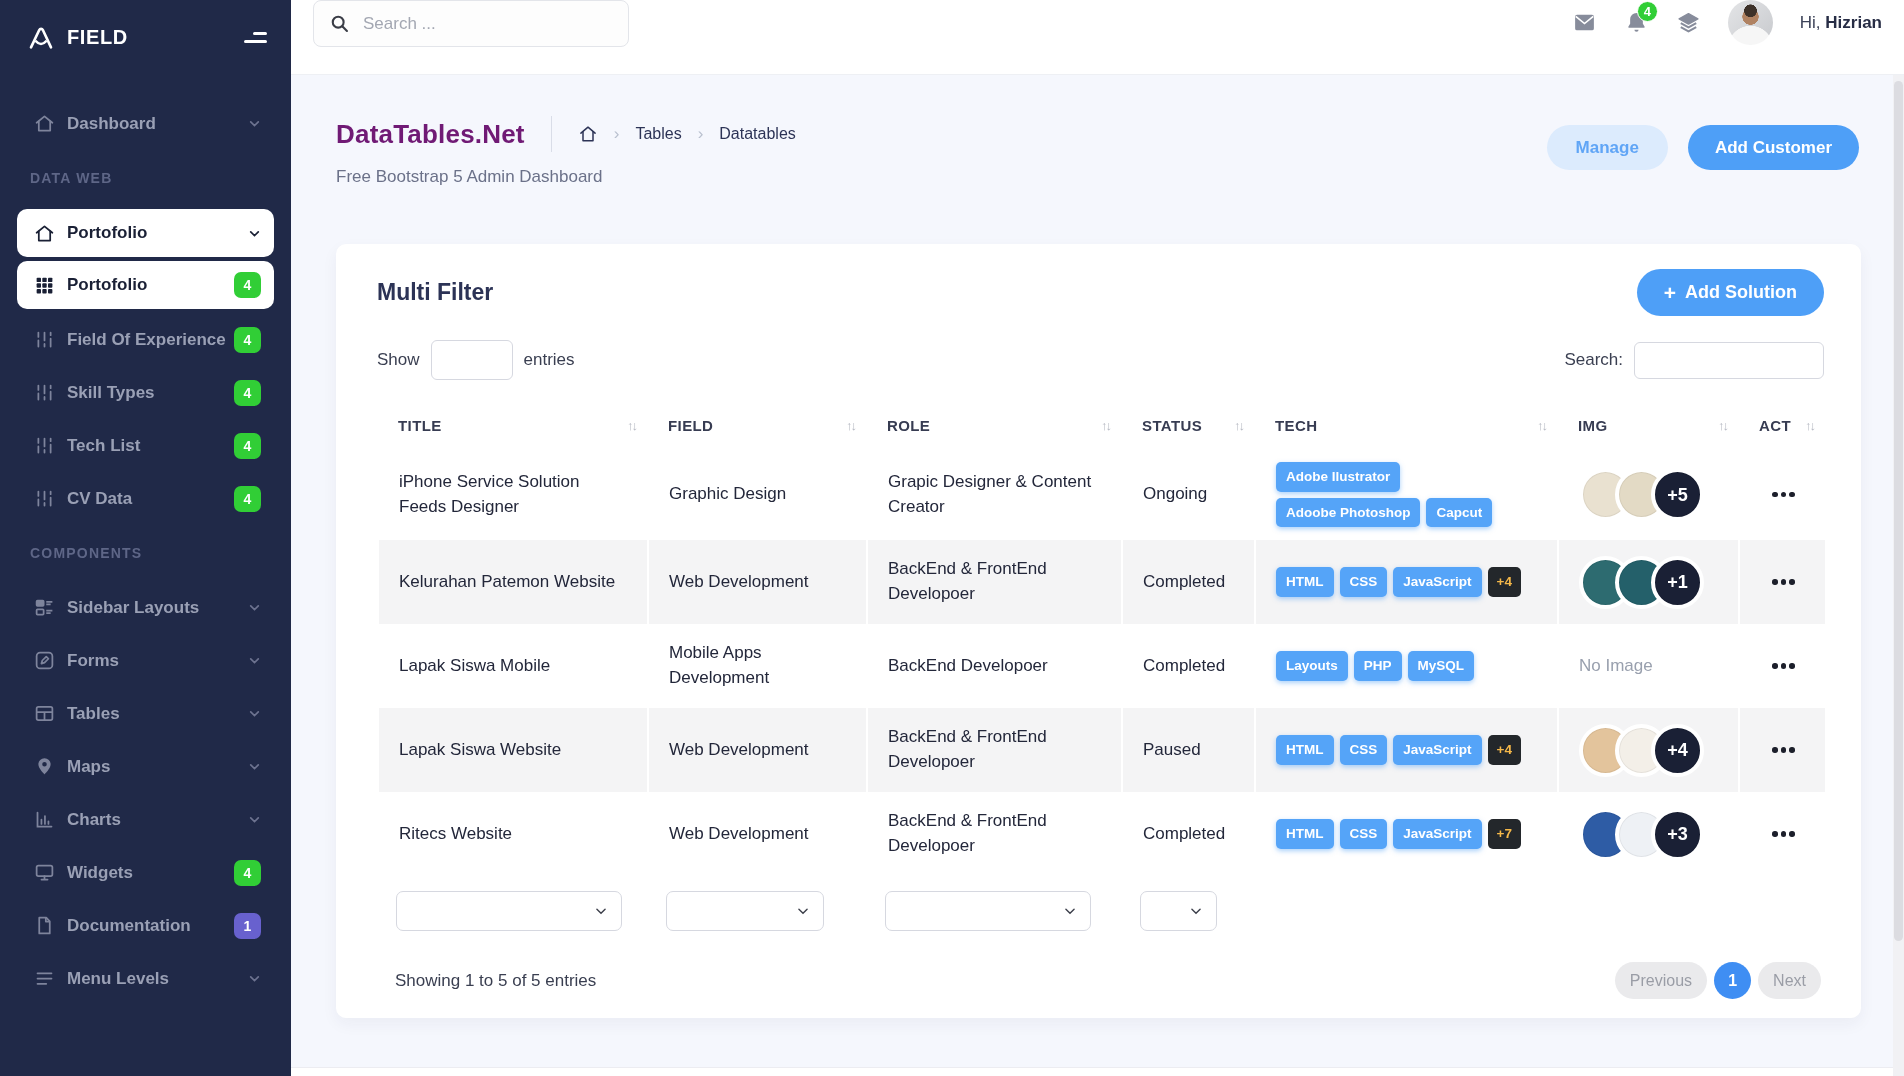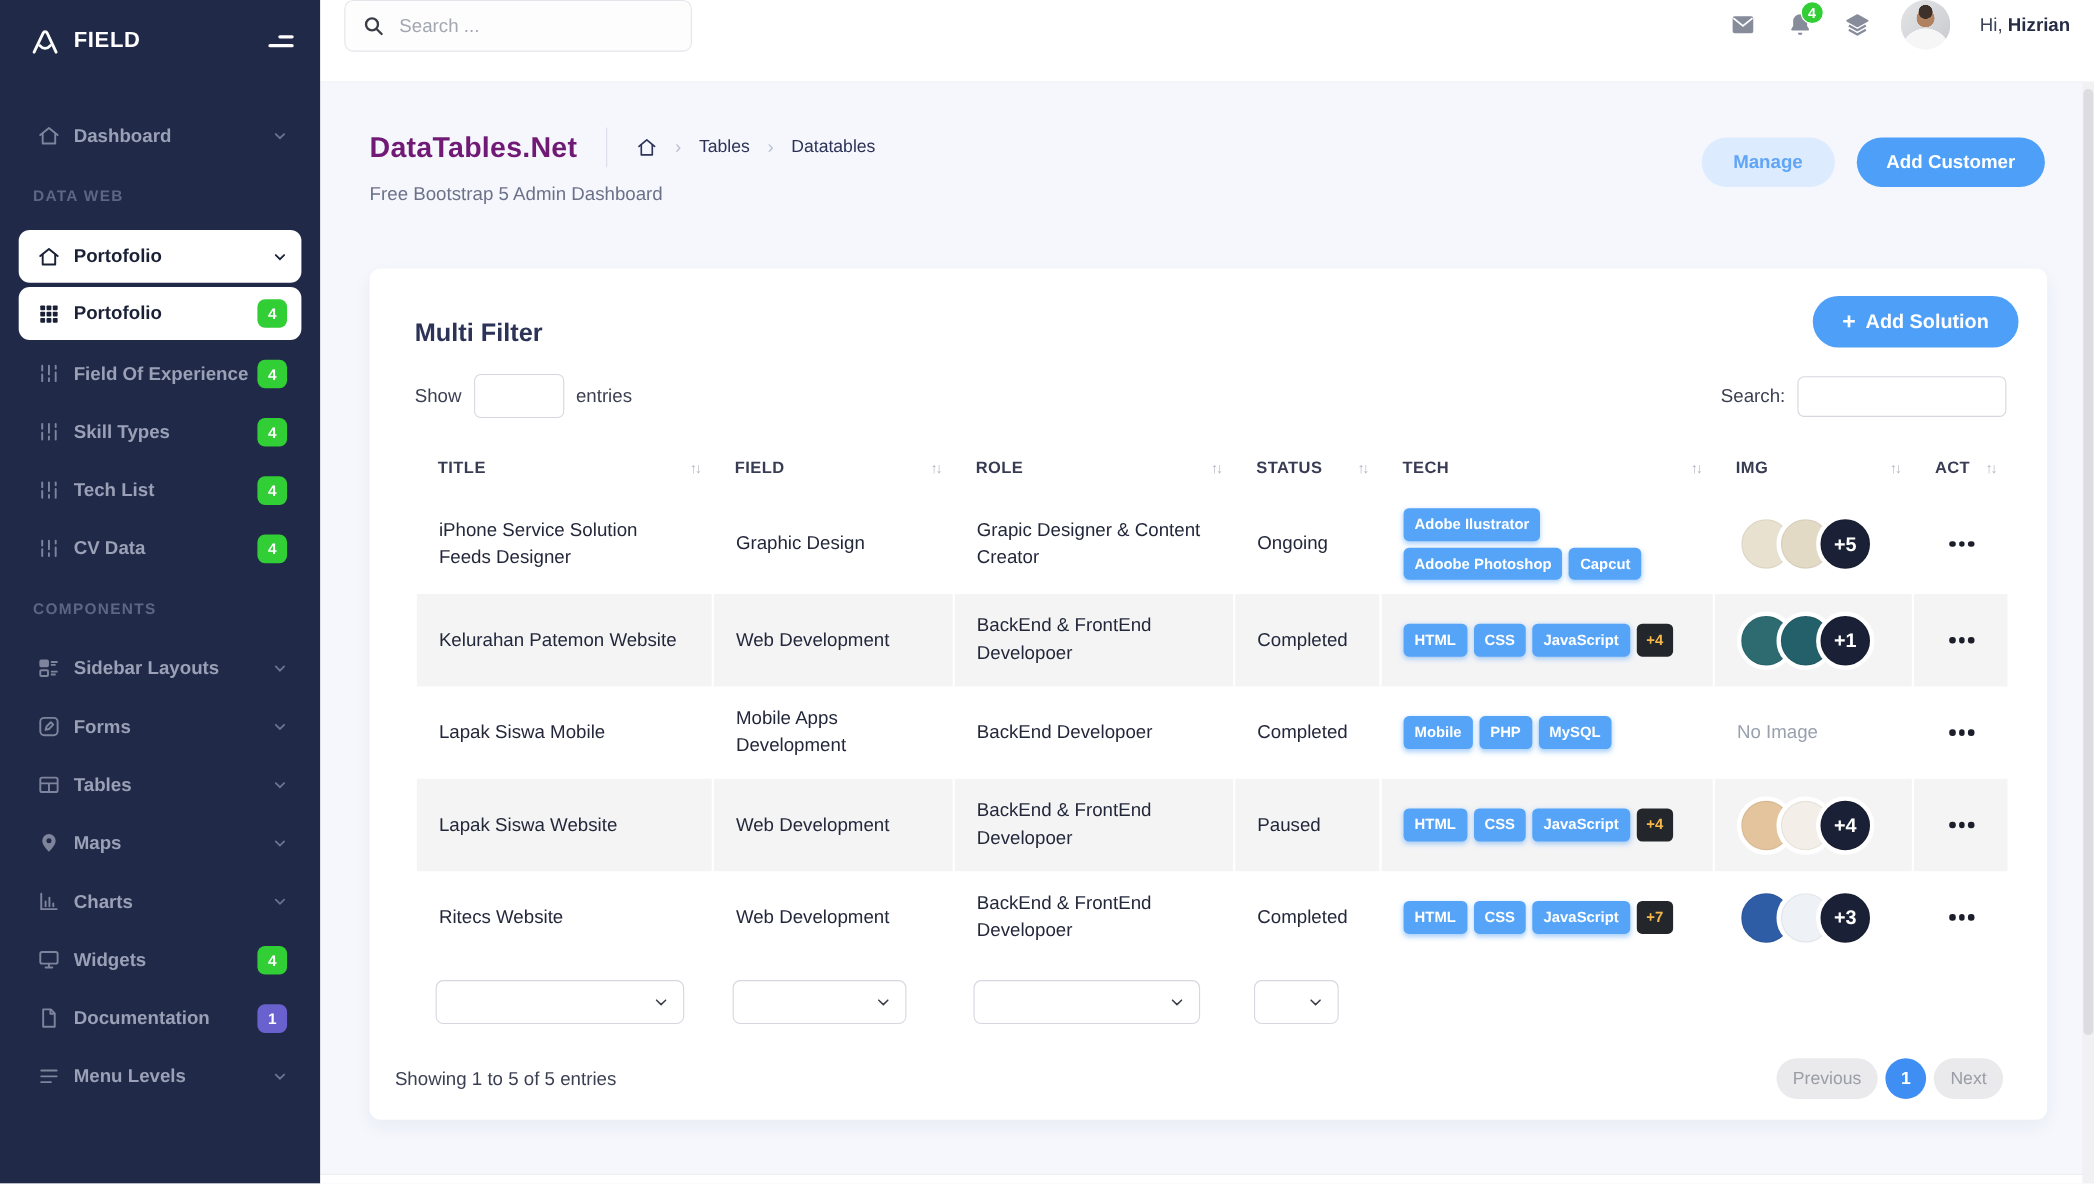--- a/index.html
+++ b/index.html
@@ -55,21 +55,21 @@
   .breadcrumb .bc-home svg{width:20px;height:20px}
   .bc-sep{color:#b9c0cf;font-size:17px}
   .bc-link{cursor:pointer}
   .page-subtitle{font-size:17px;color:#6b7189;margin-top:15px}
   .head-buttons{margin-left:auto;display:flex;gap:20px;padding-top:9px}
   .btn{border:none;cursor:pointer;font-family:inherit;font-size:17px;font-weight:700;height:45px;border-radius:23px;display:flex;align-items:center;justify-content:center}
   .btn-manage{background:#dcebfd;color:#60a5f6;padding:0 29px}
   .btn-add-customer{background:#4e9ff7;color:#fff;padding:0 27px}
   
   .card{position:absolute;left:45px;top:168px;width:1525px;height:774px;background:#fff;border-radius:10px;box-shadow:0 6px 16px rgba(35,46,85,.05)}
-  .card-head{display:flex;align-items:flex-end;justify-content:space-between;padding:25px 26px 10px 41px}
+  .card-head{display:flex;align-items:center;justify-content:space-between;padding:25px 37px 10px 41px}
   .card-title{font-size:23px;font-weight:700;color:#2c3356}
   .btn-add-portfolio{background:#4e9ff7;color:#fff;border:none;cursor:pointer;font-family:inherit;height:47px;border-radius:26px;padding:0 27px;font-size:18px;font-weight:700;display:flex;align-items:center;gap:9px}
   .btn-add-portfolio .plus{font-size:21px;font-weight:700;line-height:1}
   .controls{display:flex;align-items:center;justify-content:space-between;padding:14px 37px 22px 41px;font-size:17px;color:#3a3f51}
   .ctrl-left,.ctrl-right{display:flex;align-items:center;gap:11px}
   .inp{border:1px solid #d6d8e0;border-radius:6px;font-family:inherit;font-size:16px;outline:none;color:#3a3f51;background:#fff}
   .show-entries{width:82px;height:40px;padding:0 8px}
   .table-search{width:190px;height:37px;padding:0 10px}
   
   table{border-collapse:collapse;margin-left:41px;width:1448px;table-layout:fixed}
@@ -86,21 +86,21 @@
   .av{width:53px;height:53px;border-radius:50%;border:4px solid #fff;margin-right:-17px;background:#ddd;box-shadow:inset 0 0 0 1px rgba(0,0,0,.06)}
   .av.thumb{background-image:radial-gradient(circle at 32% 35%, rgba(255,255,255,.35) 0 18%, rgba(0,0,0,0) 19%),radial-gradient(circle at 68% 62%, rgba(0,0,0,.12) 0 14%, rgba(0,0,0,0) 15%)}
   .av.more{background:#1a2035;color:#fff;display:flex;align-items:center;justify-content:center;font-size:18px;font-weight:700;margin-right:0}
   .no-image{color:#99a0ae;font-size:17px}
   .dots{display:flex;gap:3px;align-items:center;justify-content:center;background:none;border:none;width:100%;cursor:pointer;padding:8px 0}
   .dots i{width:5.5px;height:5.5px;border-radius:50%;background:#1c1f2b;display:block}
   tfoot td{padding:15px 0 15px 18px;border:none}
   .filter-select{height:40px;border:1px solid #d6d8e0;border-radius:7px;display:flex;align-items:center;justify-content:flex-end;padding:0 13px;background:#fff;cursor:pointer;color:#3c3f4a}
   .filter-select svg{width:14px;height:14px}
   .fs-title{width:226px}.fs-field{width:158px}.fs-role{width:206px}.fs-status{width:77px}
-  .card-footer{display:flex;align-items:center;justify-content:space-between;padding:16px 40px 0 23px;font-size:17px;color:#3a3f51}
+  .card-footer{display:flex;align-items:center;justify-content:space-between;padding:16px 40px 0 59px;font-size:17px;color:#3a3f51}
   .pagination{display:flex;align-items:flex-start;gap:7px}
   .page-pill{height:37px;padding:0 15px;border-radius:19px;background:#eaeaec;color:#9a9da6;font-size:16px;display:flex;align-items:center;border:none;cursor:pointer;font-family:inherit}
   .page-num{width:37px;height:37px;border-radius:50%;background:#3f8ef3;color:#fff;font-size:16px;font-weight:600;display:flex;align-items:center;justify-content:center;border:none;cursor:pointer;font-family:inherit}
   .footer-strip{position:absolute;left:0;right:0;bottom:0;height:9px;background:#fff;border-top:1px solid #ececf1}
   .scroll-track{position:absolute;right:0;top:75px;bottom:0;width:11px;background:#f1f1f4;z-index:6}
   .scroll-thumb{position:absolute;right:1px;top:6px;width:9px;height:860px;border-radius:5px;background:#dcdce1}
 </style>
 </head>
 <body>
 
@@ -545,21 +545,21 @@
           </tr>
           <tr>
             <td>Lapak Siswa Mobile</td>
             <td>Mobile Apps Development</td>
             <td>BackEnd Developoer</td>
             <td>Completed</td>
             <td>
               <div class="badge-wrap">
                 <span class="bind-flat">
                   
-                <span class="badge-blue">Mobile</span><span class="badge-blue">PHP</span><span class="badge-blue">MySQL</span></span>
+                <span class="badge-blue">Layouts</span><span class="badge-blue">PHP</span><span class="badge-blue">MySQL</span></span>
 
               </div>
             </td>
             <td>
               
               <span class="no-image">No Image</span>
             </td>
             <td>
               <button class="dots">
                 <i></i>

